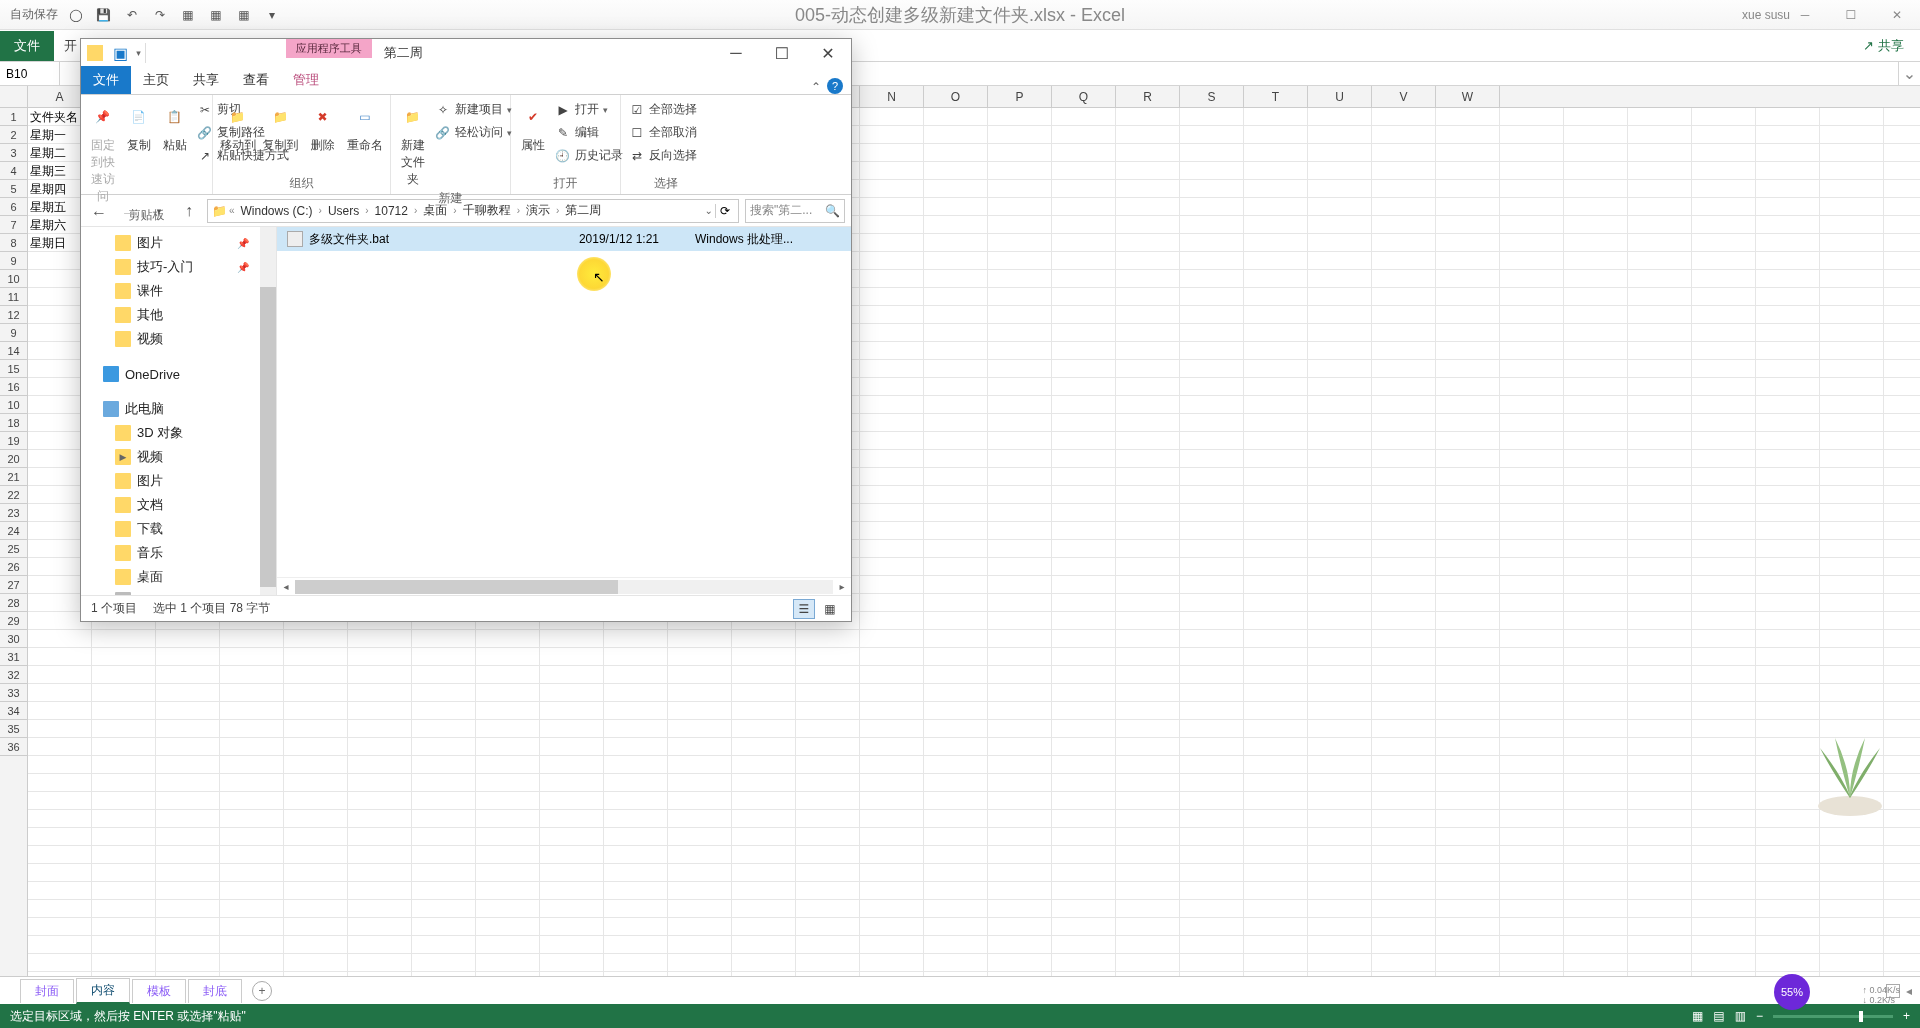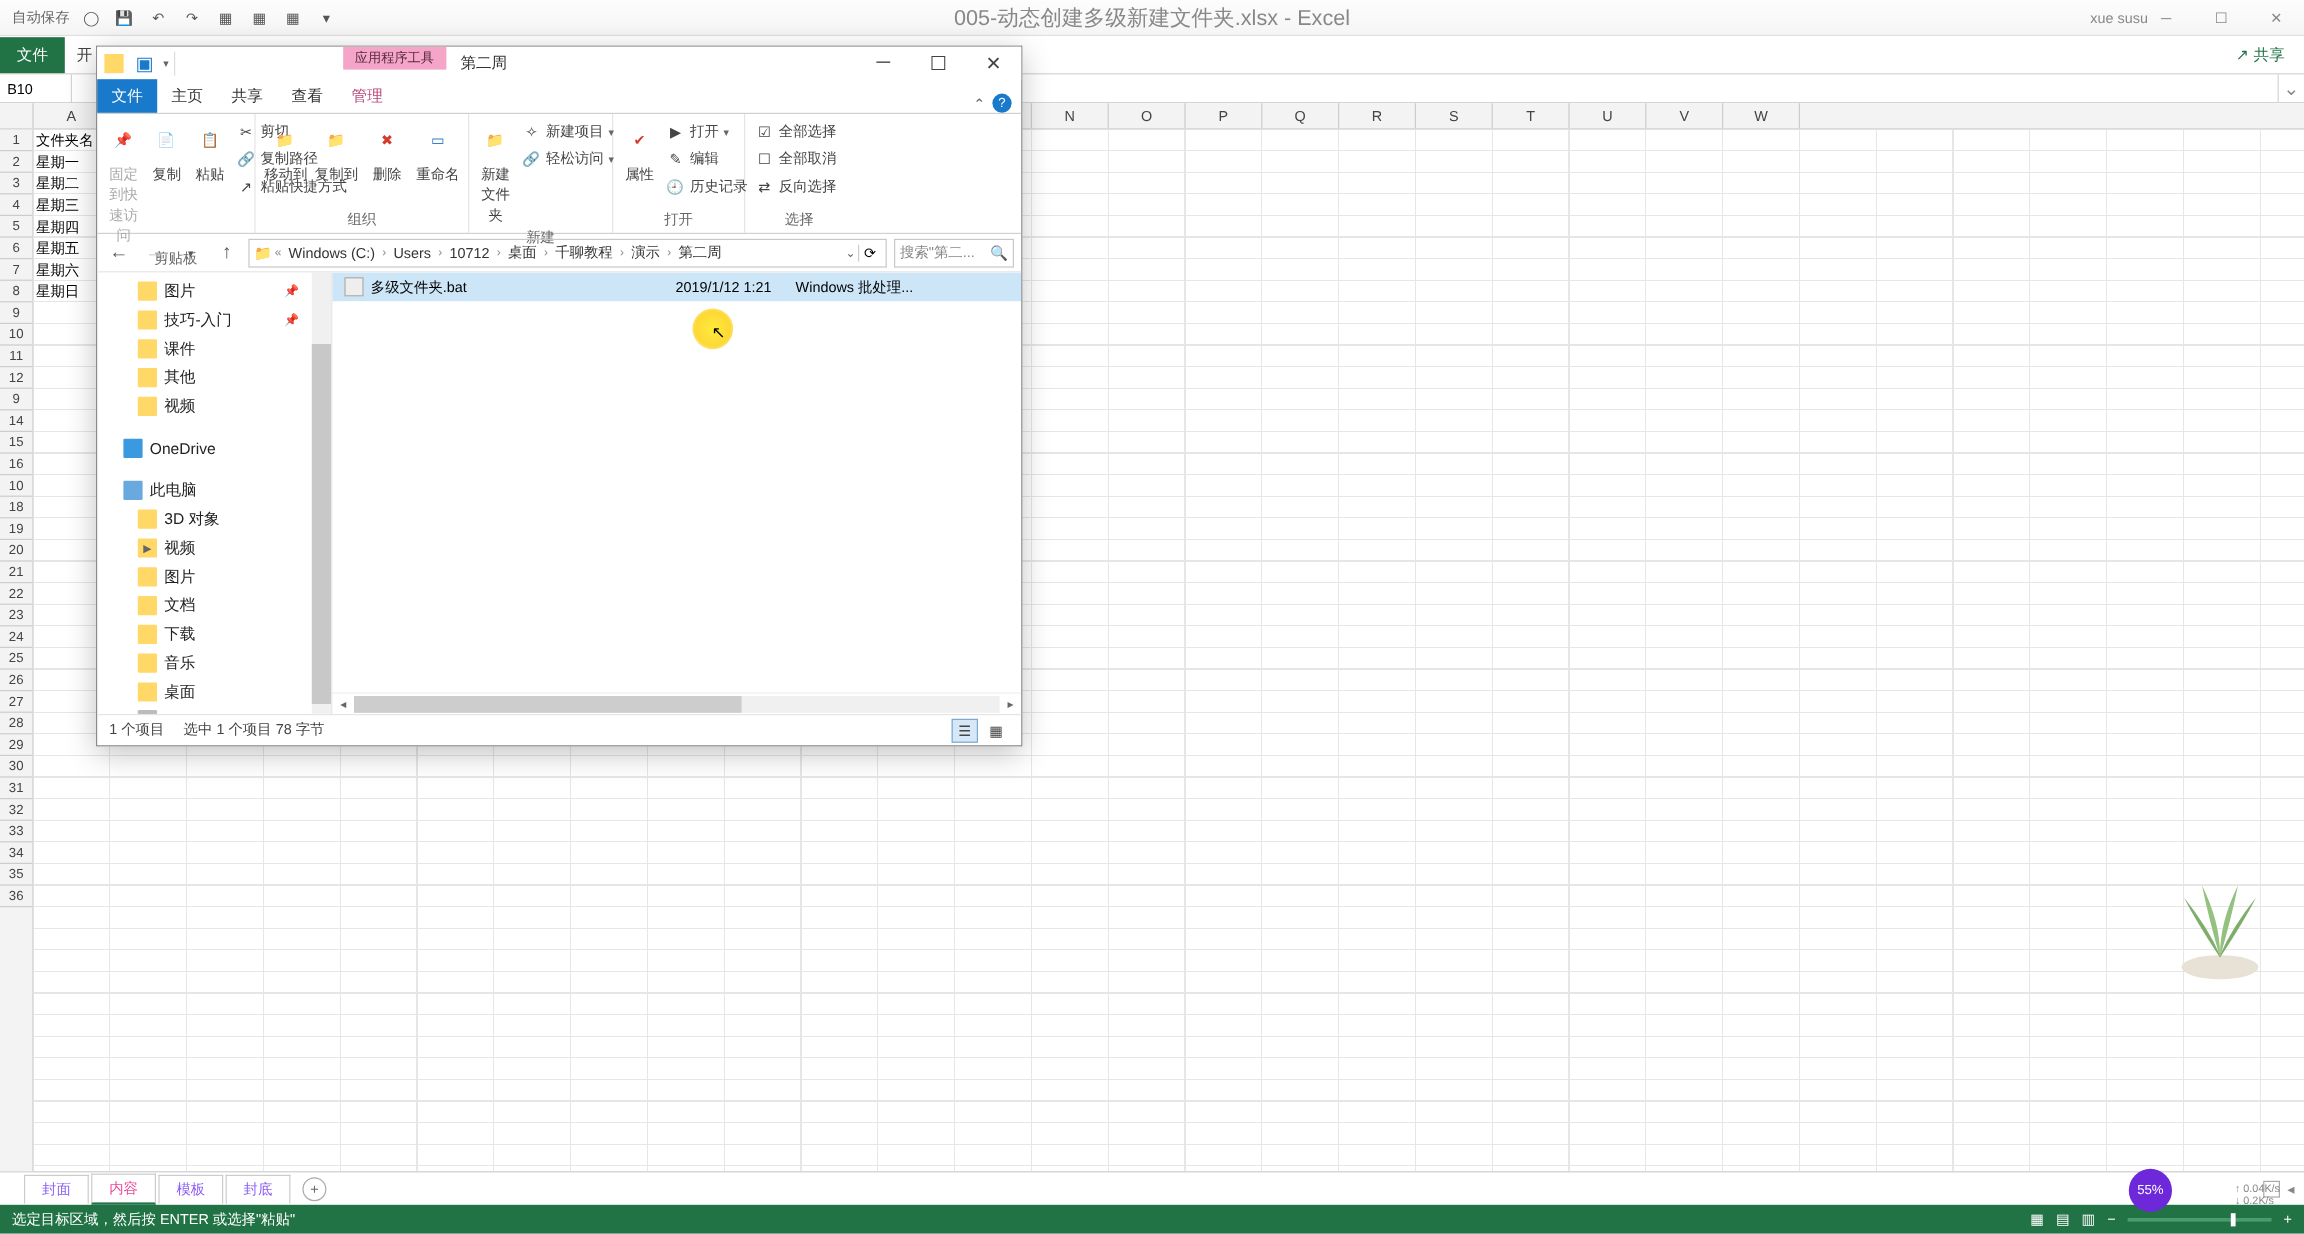--- a/index.html
+++ b/index.html
@@ -30,21 +30,21 @@
 .colhdr { width: 64px; text-align: center; border-right: 1px solid #ccc; line-height: 22px; }
 
 .excel-grid { display: flex; height: calc(100% - 30px - 32px - 24px - 22px - 28px - 24px); }
 .rowhdrs { width: 28px; background: #f3f3f3; border-right: 1px solid #ccc; }
 .rowhdr { height: 18px; font-size: 11px; text-align: center; color: #444; border-bottom: 1px solid #ccc; line-height: 18px; }
 .cells { position: relative; flex: 1; background: repeating-linear-gradient(to right, transparent 0 63px, #e6e6e6 63px 64px), repeating-linear-gradient(to bottom, transparent 0 17px, #e6e6e6 17px 18px); }
 .celltext { position: absolute; font-size: 12px; padding: 0 2px; line-height: 18px; white-space: nowrap; }
 
 .sheet-tabs { height: 28px; border-top: 1px solid #ccc; display: flex; align-items: center; font-size: 12px; padding-left: 20px; gap: 2px; }
 .sheet-tab { padding: 3px 14px; border: 1px solid #ccc; border-bottom: none; background: #fff; color: #8b5cf6; }
-.sheet-tab.active { border-bottom: 2px solid #217346; color: #ec4899; font-weight: 500; }
+.sheet-tab.active { border-bottom: 2px solid #217346; color: #0c4a6e; font-weight: 500; }
 .sheet-add { width: 20px; height: 20px; border: 1px solid #aaa; border-radius: 50%; display: flex; align-items: center; justify-content: center; margin-left: 8px; color: #666; }
 .sheet-right { margin-left: auto; display:flex; align-items:center; gap:6px; padding-right:8px; }
 .sheet-right .mini { width:14px; height:14px; border:1px solid #aaa; }
 
 .statusbar { height: 24px; background: #217346; color: #fff; font-size: 12px; display: flex; align-items: center; padding: 0 10px; }
 .statusbar .views { margin-left: auto; display: flex; gap: 10px; align-items: center; }
 .statusbar .slider { width: 120px; height: 3px; background: #4a9c6e; position: relative; }
 .statusbar .slider::after { content:""; position:absolute; right:30px; top:-4px; width:4px; height:11px; background:#fff; }
 
 
@@ -96,21 +96,21 @@
 .fic.vid::before { content:"▶"; font-size:9px; color:#666; display:block; text-align:center; line-height:16px; }
 .fic.blue { background: #3b99e0; }
 .fic.pc { background: #6aa9de; }
 .fic.disk { background: #bcbcbc; }
 
 .filelist { flex: 1; position: relative; }
 .colheads { height: 26px; display: flex; align-items: center; font-size: 12px; color: #555; border-bottom: 1px solid #eee; }
 .ch { padding: 0 10px; border-right: 1px solid transparent; }
 .ch.sort::after { content: " ▴"; font-size: 9px; }
 .filerow { height: 24px; display: flex; align-items: center; font-size: 12px; padding-right: 8px; }
-.filerow.sel { background: #cde6f7; }
+.filerow.sel { background: #cde6f7; gap: 16px; }
 .filerow .fname { display: flex; align-items: center; gap: 6px; padding-left: 10px; }
 .filerow .ficon { width: 16px; height: 16px; background: #eee; border: 1px solid #aaa; position: relative; }
 .highlight-cursor { position: absolute; left: 300px; top: 30px; width: 34px; height: 34px; border-radius: 50%; background: radial-gradient(circle, #ffeb3b 0%, #fdd835 60%, rgba(253,216,53,0) 100%); pointer-events:none; }
 .cursor-arrow { position:absolute; left:316px; top:42px; font-size:14px; color:#000; pointer-events:none; }
 
 .hscroll { height: 18px; border-top: 1px solid #eee; display: flex; align-items: center; }
 .hscroll .arrow { width: 18px; text-align: center; color: #666; font-size: 10px; }
 .hscroll .track { flex: 1; height: 14px; background: #f0f0f0; position: relative; }
 .hscroll .track .th { position:absolute; left:0; top:0; height:100%; width:60%; background:#cdcdcd; }
 

